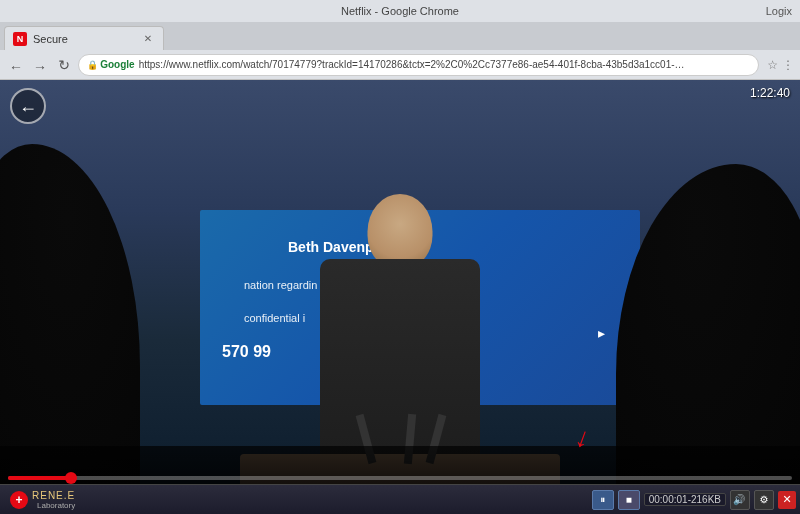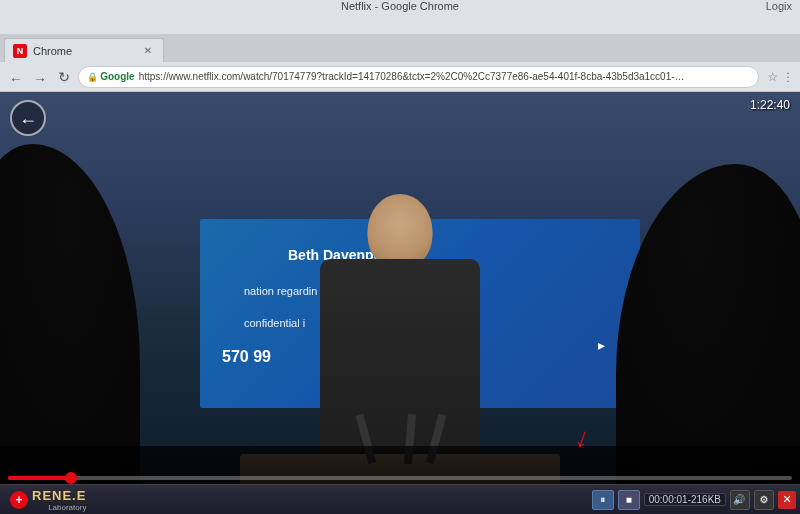--- a/index.html
+++ b/index.html
@@ -2,21 +2,21 @@
 <html><head>
   <meta charset="utf-8">
   <style>
     * { margin: 0; padding: 0; box-sizing: border-box; }
     body { width: 800px; height: 514px; overflow: hidden; background: #1a1a2e; font-family: Arial, sans-serif; }
 
     
     .chrome-window { width: 800px; height: 514px; display: flex; flex-direction: column; background: #dee1e6; }
 
     .chrome-titlebar {
-      height: 34px; background: #dee1e6; display: flex; align-items: flex-start;
+      height: 22px; background: #dee1e6; display: flex; align-items: center;
       justify-content: center; font-size: 11px; color: #333; position: relative;
     }
     .chrome-titlebar-title { font-size: 11px; color: #444; }
     .titlebar-right { position: absolute; right: 8px; font-size: 11px; color: #555; }
 
     .chrome-tabbar {
       height: 28px; background: #c8cbd0; display: flex; align-items: flex-end; padding-left: 4px;
     }
     .chrome-tab {
       height: 24px; background: #dee1e6; border-radius: 4px 4px 0 0; display: flex; align-items: center;
@@ -210,21 +210,21 @@
     }
     .taskbar-logo {
       display: flex; align-items: center; gap: 4px; padding: 0 6px;
     }
     .logo-icon {
       width: 18px; height: 18px; background: #e50914; border-radius: 50%;
       display: flex; align-items: center; justify-content: center; position: relative;
     }
     .logo-cross { color: white; font-size: 12px; font-weight: bold; }
     .logo-text { display: flex; flex-direction: column; }
-    .logo-name { color: #e8c87a; font-size: 13px; font-weight: bold; letter-spacing: 1px; }
+    .logo-name { color: #e8c87a; font-size: 10px; font-weight: normal; letter-spacing: 1px; }
     .logo-lab { color: #aaa; font-size: 8px; text-align: right; }
 
     .taskbar-spacer { flex: 1; }
     .taskbar-right { display: flex; align-items: center; gap: 4px; }
     .rec-btn {
       width: 22px; height: 20px; background: #3a5a8a; border: 1px solid #5a7aaa;
       border-radius: 2px; display: flex; align-items: center; justify-content: center;
       color: white; font-size: 10px; cursor: pointer;
     }
     .rec-text { color: #ccc; font-size: 10px; padding: 0 4px; background: #1a1a2a; border: 1px solid #444; border-radius: 2px; }
@@ -257,21 +257,21 @@
   <div class="chrome-titlebar">
     <span class="chrome-titlebar-title">Netflix - Google Chrome</span>
     <div class="titlebar-right">Logix</div>
   </div>
 
   <div class="chrome-tabbar">
     <div class="chrome-tab">
       <div class="tab-favicon">
         <span class="tab-favicon-n">N</span>
       </div>
-      <span>Chrome</span>
+      <span>Secure</span>
       <div class="tab-close-btn">✕</div>
     </div>
   </div>
 
   <div class="chrome-addressbar">
     <button class="nav-btn">←</button>
     <button class="nav-btn">→</button>
     <button class="nav-btn">↻</button>
     <div class="address-bar">
       <span class="secure-badge">

